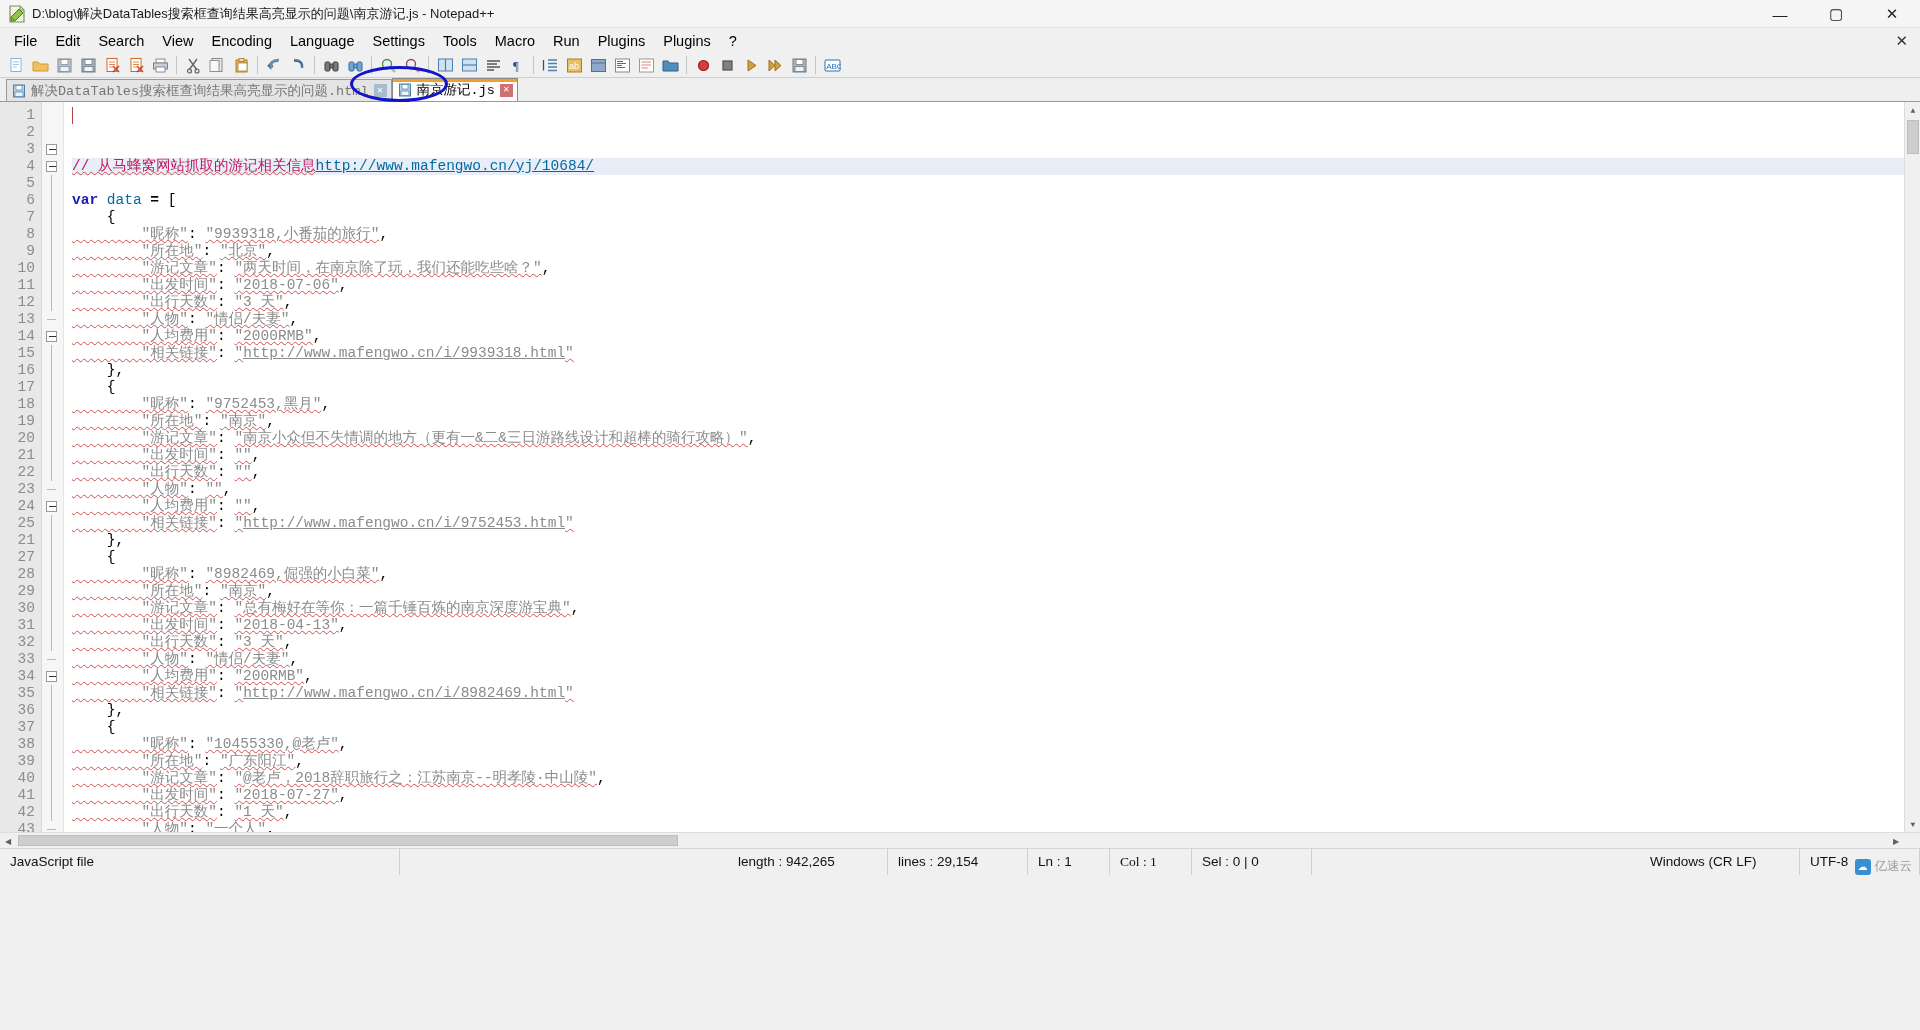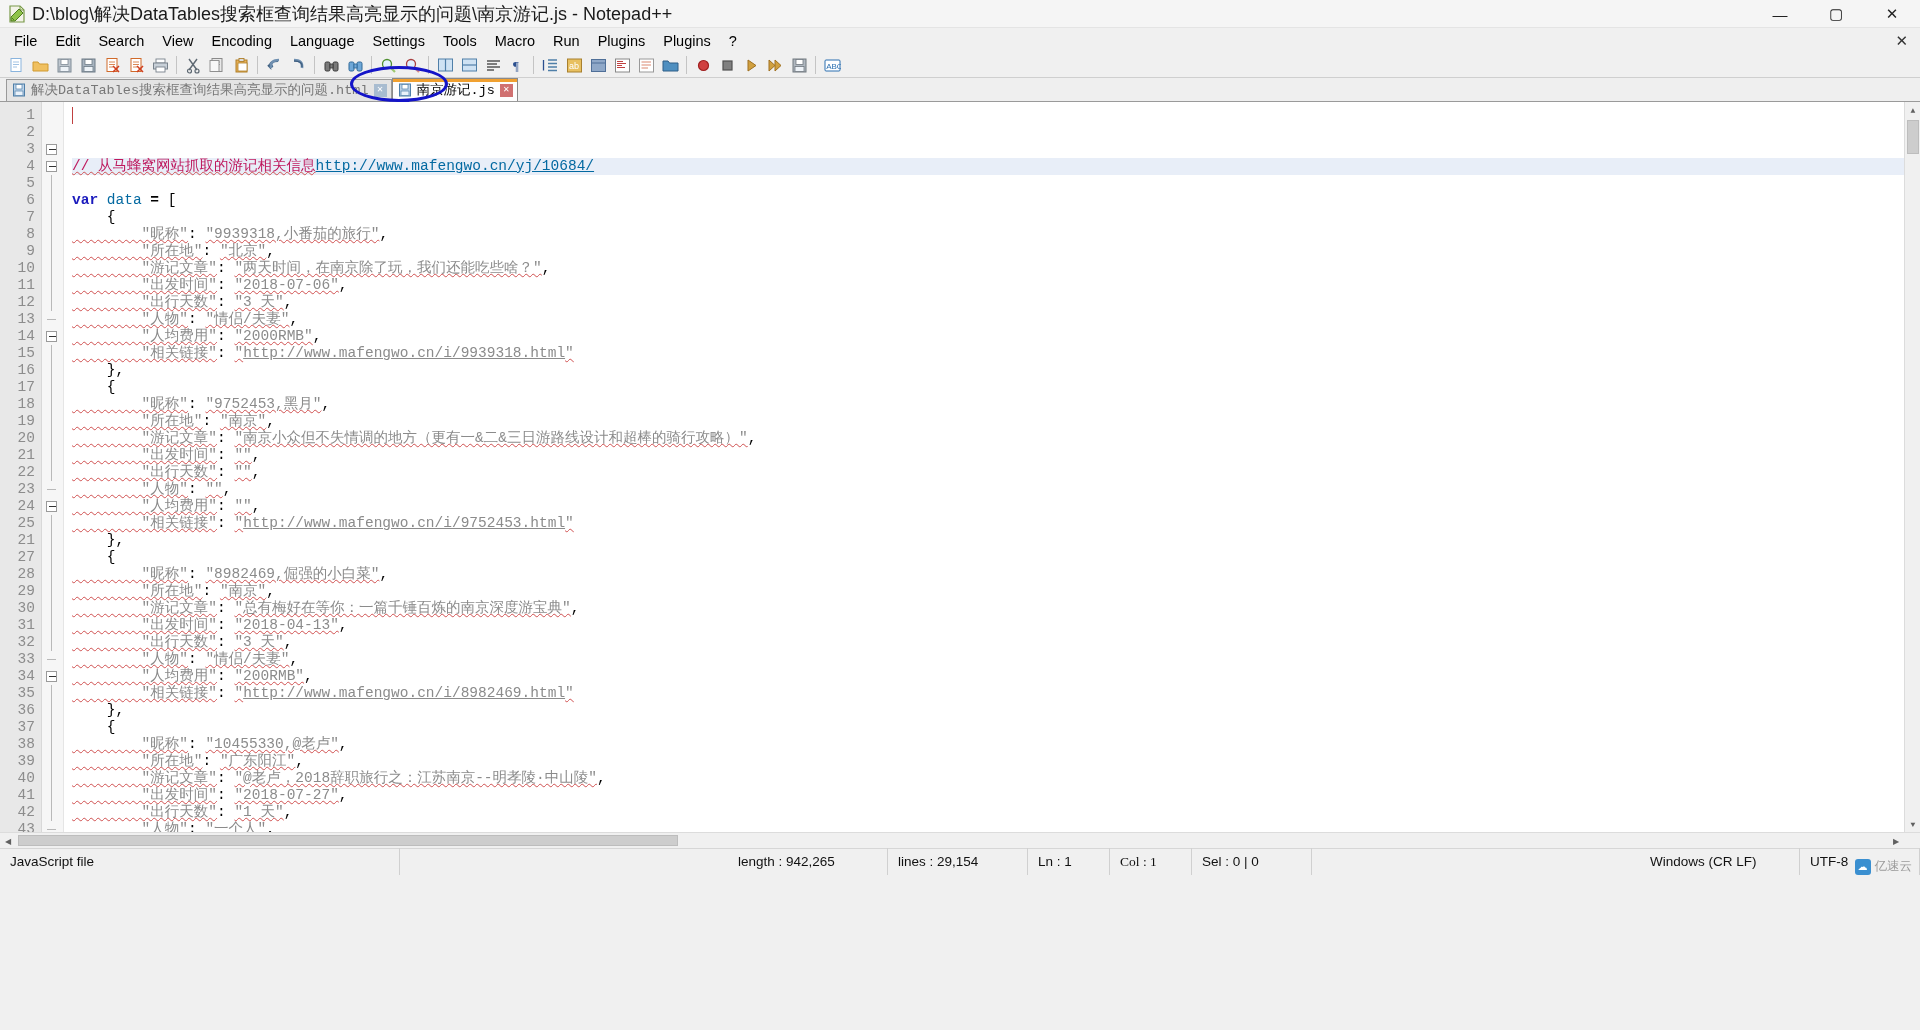--- a/index.html
+++ b/index.html
@@ -11,21 +11,21 @@
   }
 
   
   .titlebar{
     height:28px; background:#f5f5f5; display:flex; align-items:center;
     border-bottom:1px solid #e4e4e4; position:relative;
   }
   .tb-icon{
     width:18px;height:18px;margin:0 6px 0 8px;flex:none;position:relative;
   }
-  .tb-title{ font-size:18px; color:#1a1a1a; white-space:nowrap; letter-spacing:0px;}
+  .tb-title{ font-size:13px; color:#1a1a1a; white-space:nowrap; letter-spacing:0px;}
   .wbtns{ position:absolute; right:0; top:0; height:28px; display:flex;}
   .wbtn{ width:56px;height:28px;display:flex;align-items:center;justify-content:center;
          font-size:15px;color:#222; }
 
   
   .menubar{
     height:25px; background:#f0f0f0; display:flex; align-items:center;
     padding-left:5px; position:relative;
   }
   .menu-item{ font-size:14.5px; color:#000; padding:2px 9px; white-space:nowrap; }
@@ -35,21 +35,21 @@
   .toolbar{
     height:25px; background:#f0f0f0; display:flex; align-items:center;
     padding-left:4px; border-bottom:1px solid #cfcfcf;
   }
   .tbtn{ width:24px;height:23px; display:flex;align-items:center;justify-content:center;
          flex:none; }
   .tsep{ width:1px;height:18px;background:#c4c4c4;margin:0 4px; flex:none;}
 
   
   .tabbar{
-    height:24px; background:#efefef; display:flex; align-items:center;
+    height:24px; background:#efefef; display:flex; align-items:flex-end;
     padding-left:6px; position:relative;
     border-bottom:1px solid #9a9a9a;
   }
   .tab{
     height:22px; display:flex; align-items:center; gap:5px;
     padding:0 4px 0 5px; font-size:13.5px;
     font-family:"Liberation Mono", monospace;
     border:1px solid #9a9a9a; border-bottom:none; background:#e4e4e4;
     color:#777; position:relative; white-space:nowrap;
   }

